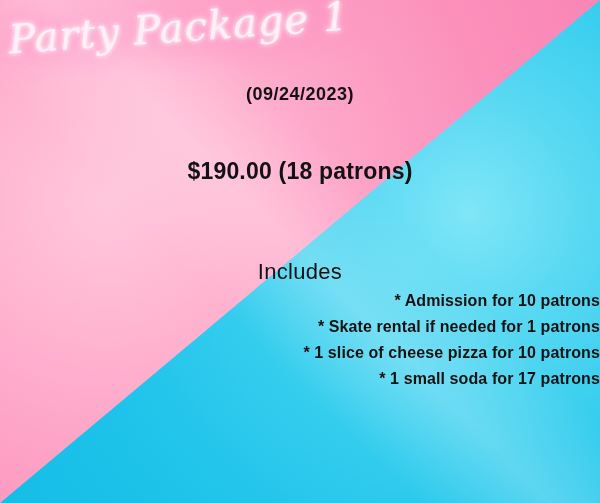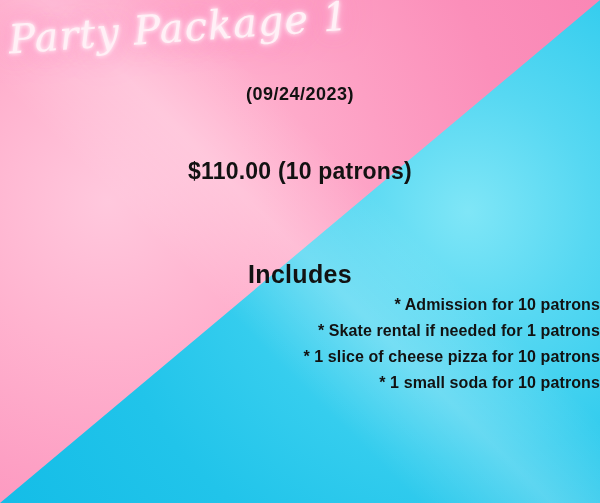--- a/index.html
+++ b/index.html
@@ -93,22 +93,22 @@
     line-height: 1.42;
     letter-spacing: 0.2px;
   }
 
   .block-includes {
     position: absolute;
     top: 256px;
     width: 100%;
   }
   .includes-head {
-    font-size: 25px;
-    font-weight: bold;
+    font-size: 22px;
+    font-weight: normal;
     line-height: 1.45;
     letter-spacing: 0.3px;
   }
   .includes-item {
     font-size: 16px;
     font-weight: bold;
     line-height: 1.62;
     letter-spacing: 0.1px;
     text-align: right;
   }
@@ -122,25 +122,25 @@
   <div class="bg-cyan"></div>
   <div class="bg-sheen"></div>
 
   <div class="script-title">Party Package 1</div>
 
   <div class="content">
 
     <div class="date-line">(09/24/2023)</div>
 
     <div class="block-time">
-      <div class="line-big">$110.00 (10 patrons)</div>
+      <div class="line-big">$190.00 (18 patrons)</div>
     </div>
 
     <div class="block-includes">
       <div class="includes-head">Includes</div>
       <div class="includes-item">* Admission for 10 patrons</div>
       <div class="includes-item">* Skate rental if needed for 1 patrons</div>
       <div class="includes-item">* 1 slice of cheese pizza for 10 patrons</div>
-      <div class="includes-item">* 1 small soda for 10 patrons</div>
+      <div class="includes-item">* 1 small soda for 17 patrons</div>
     </div>
 
   </div>
 </div>
 
 </body></html>

